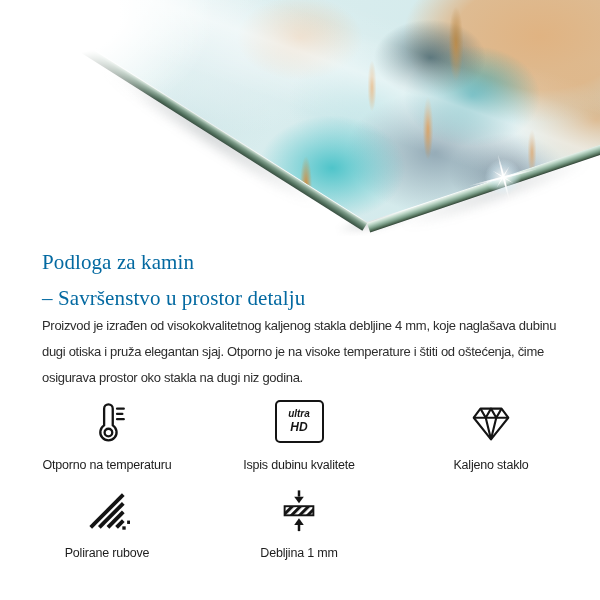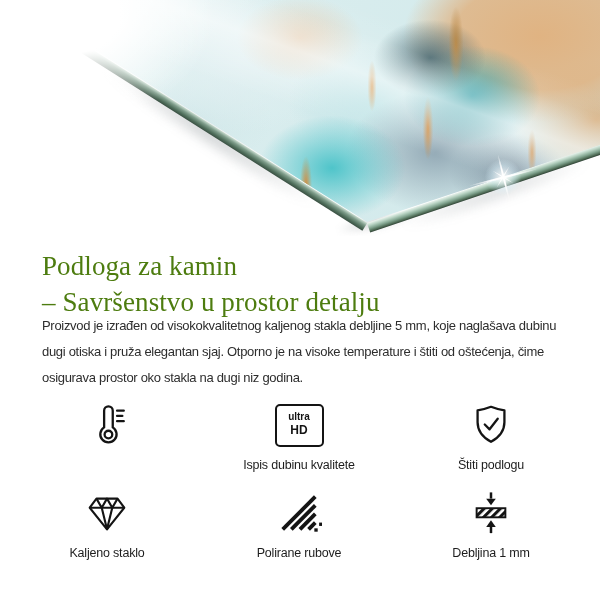--- a/index.html
+++ b/index.html
@@ -59,29 +59,29 @@
     background:radial-gradient(closest-side,#fff 35%,rgba(255,255,255,0));}
   .sparkle .rv{left:-1.5px;top:-24px;width:3px;height:48px;border-radius:50%;
     background:radial-gradient(closest-side,#fff 35%,rgba(255,255,255,0));}
   .sparkle .rd1{left:-13px;top:-1px;width:26px;height:2px;border-radius:50%;transform:rotate(45deg);
     background:radial-gradient(closest-side,rgba(255,255,255,.9) 30%,rgba(255,255,255,0));}
   .sparkle .rd2{left:-13px;top:-1px;width:26px;height:2px;border-radius:50%;transform:rotate(-45deg);
     background:radial-gradient(closest-side,rgba(255,255,255,.9) 30%,rgba(255,255,255,0));}
 
   
   .title{position:absolute;left:42px;top:230px;font-family:"Liberation Serif","DejaVu Serif",serif;
-    font-size:27px;line-height:36px;font-weight:400;color:#4d7c0f;letter-spacing:.1px;}
+    font-size:21px;line-height:36px;font-weight:400;color:#0369a1;letter-spacing:.1px;}
   .copy{position:absolute;left:42px;top:313px;font-size:13px;line-height:26px;color:#2d2d2d;letter-spacing:-.3px;}
   .copy div{white-space:nowrap;}
 
   
   .features{position:absolute;left:11px;top:400px;width:576px;display:grid;
     grid-template-columns:1fr 1fr 1fr;row-gap:16px;}
   .feat{display:flex;flex-direction:column;align-items:center;}
-  .ic{height:50px;display:flex;align-items:center;justify-content:center;}
+  .ic{height:50px;display:flex;align-items:flex-start;justify-content:center;font-style:italic;}
   .feat .lbl{margin-top:8px;font-size:12.5px;color:#1d1d1d;letter-spacing:-.2px;}
   .ic svg{display:block;}
   .uhd-box{width:45px;height:39px;border:2.5px solid #141414;border-radius:5px;
     display:flex;flex-direction:column;align-items:center;justify-content:center;color:#141414;}
   .uhd-box .t1{font-size:10px;font-weight:bold;line-height:10px;}
   .uhd-box .t2{font-size:12px;font-weight:bold;line-height:16px;}
 </style>
 </head>
 <body>
 
@@ -101,58 +101,50 @@
       <i class="rd2"></i>
   </div>
 </div>
 
 <h1 class="title">
   <div>Podloga za kamin</div>
   <div>– Savršenstvo u prostor detalju</div>
 </h1>
 
 <div class="copy">
-  <div>Proizvod je izrađen od visokokvalitetnog kaljenog stakla debljine 5 mm, koje naglašava dubinu</div>
+  <div>Proizvod je izrađen od visokokvalitetnog kaljenog stakla debljine 4 mm, koje naglašava dubinu</div>
   <div>dugi otiska i pruža elegantan sjaj. Otporno je na visoke temperature i štiti od oštećenja, čime</div>
   <div>osigurava prostor oko stakla na dugi niz godina.</div>
 </div>
 
 <div class="features">
 
   <div class="feat">
     <div class="ic">
       <svg width="46" height="46" viewBox="0 0 48 48" fill="none" stroke="#141414" stroke-width="2.4" stroke-linecap="round" stroke-linejoin="round">
         <path d="M21 9 a4.5 4.5 0 0 1 9 0 v17.5 a8.5 8.5 0 1 1 -9 0 z"></path>
         <circle cx="25.5" cy="34" r="4"></circle>
         <line x1="34.5" y1="9" x2="41.5" y2="9"></line>
         <line x1="34.5" y1="14.5" x2="40" y2="14.5"></line>
         <line x1="34.5" y1="20" x2="41.5" y2="20"></line>
       </svg>
     </div>
+    <div class="lbl">Otporno na temperaturu</div>
   </div>
 
   <div class="feat">
     <div class="ic">
       <div class="uhd-box">
         <span class="t1">ultra</span>
         <span class="t2">HD</span>
       </div>
     </div>
     <div class="lbl">Ispis dubinu kvalitete</div>
   </div>
 
-  <div class="feat">
-    <div class="ic">
-      <svg width="46" height="46" viewBox="0 0 48 48" fill="none" stroke="#141414" stroke-width="2.4" stroke-linecap="round" stroke-linejoin="round">
-        <path d="M24 5 C29 7 33.5 8 38 8.8 V21 C38 30 32 37 24 41.5 C16 37 10 30 10 21 V8.8 C14.5 8 19 7 24 5 Z"></path>
-        <path d="M17.5 23.5 l5 5 L31 17.5"></path>
-      </svg>
-    </div>
-    <div class="lbl">Štiti podlogu</div>
-  </div>
 
   <div class="feat">
     <div class="ic">
       <svg width="46" height="46" viewBox="0 0 48 48" fill="none" stroke="#141414" stroke-width="2.2" stroke-linejoin="round">
         <path d="M13 9 H35 L42 18.5 L24 41 L6 18.5 Z"></path>
         <path d="M6 18.5 H42"></path>
         <path d="M13 9 L18.5 18.5 L24 9 L29.5 18.5 L35 9"></path>
         <path d="M18.5 18.5 L24 41 L29.5 18.5"></path>
       </svg>
     </div>

